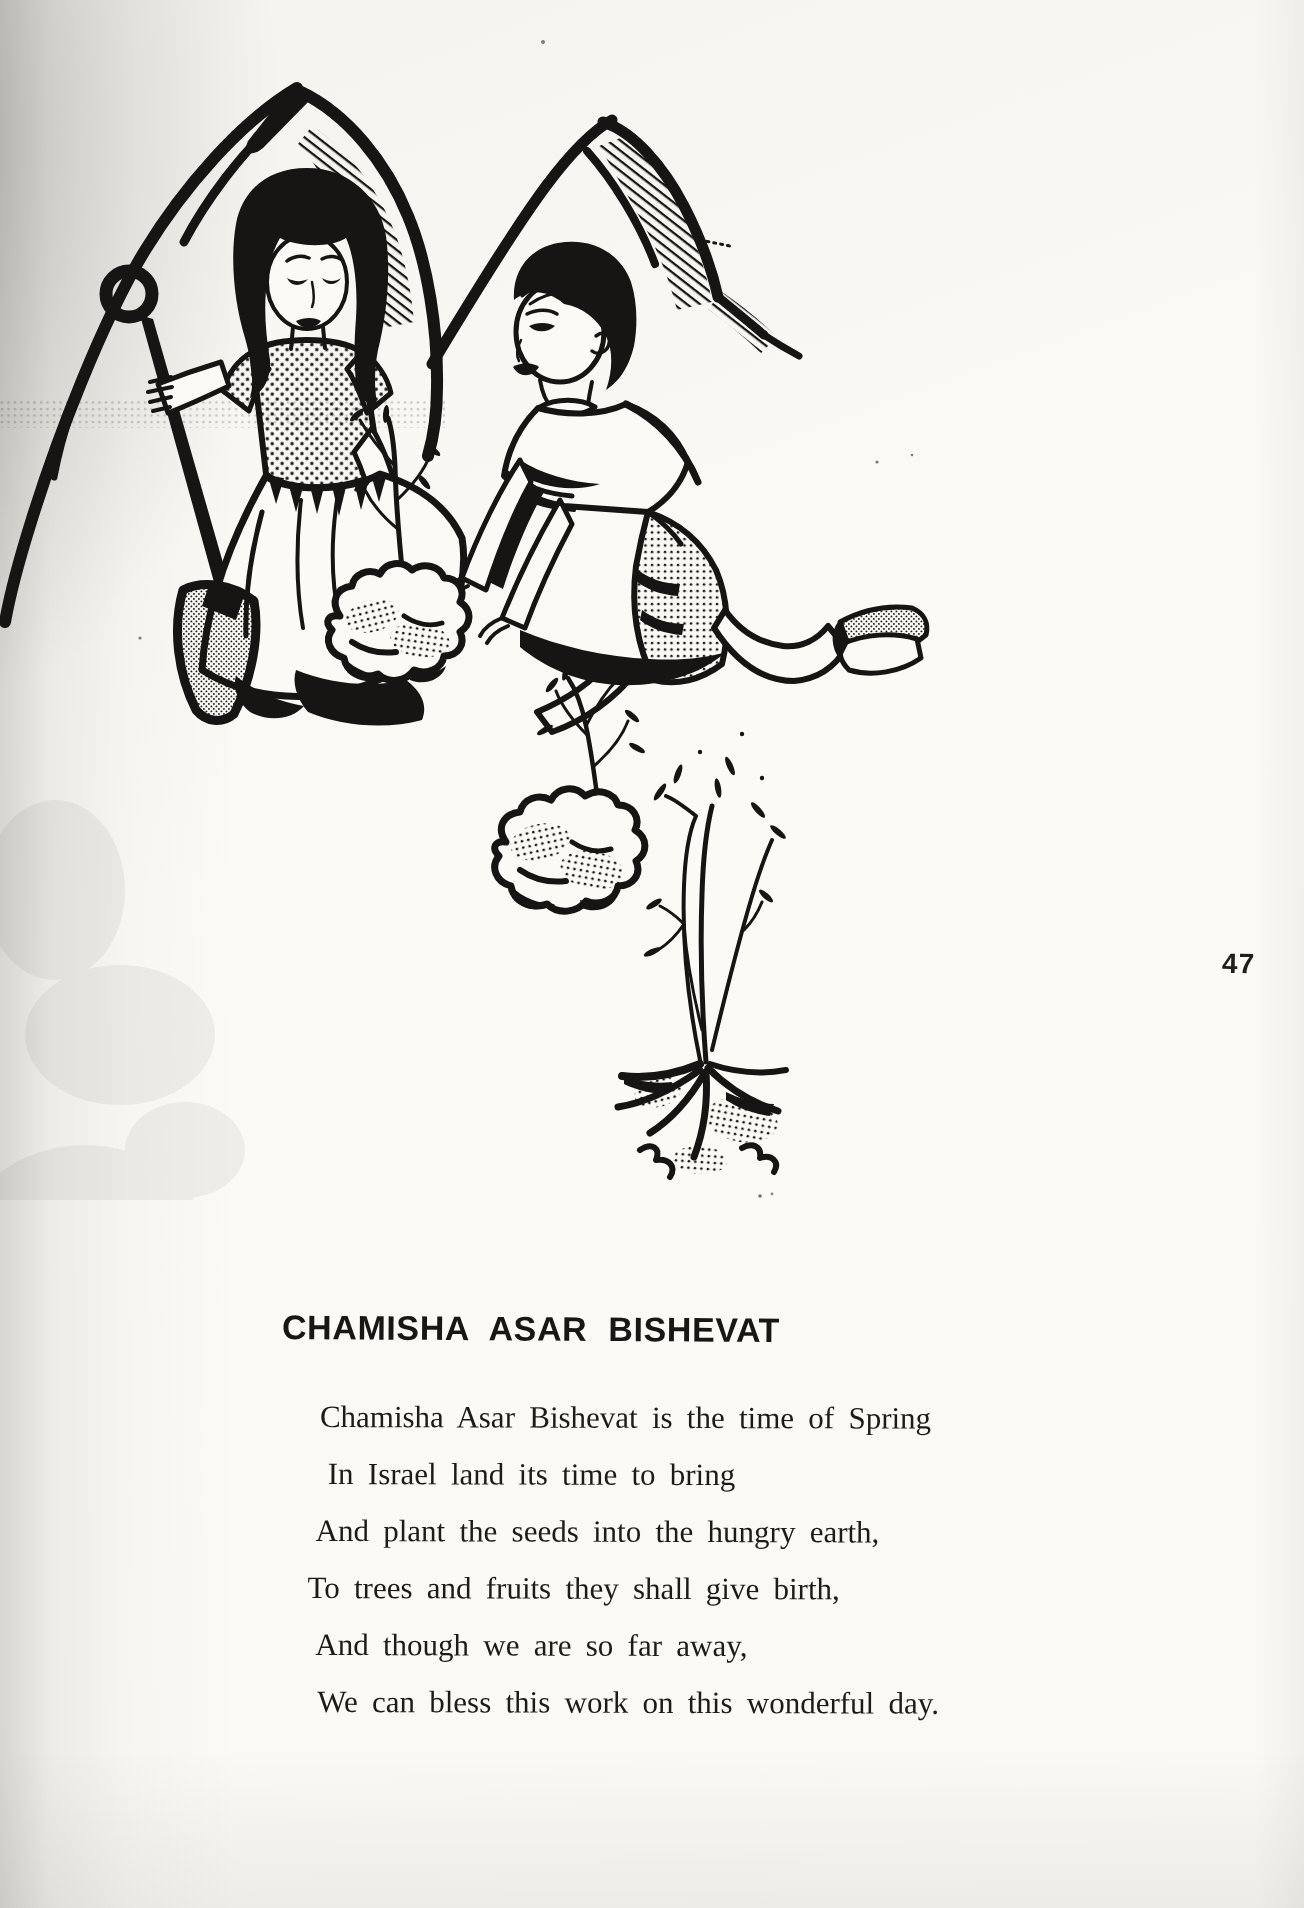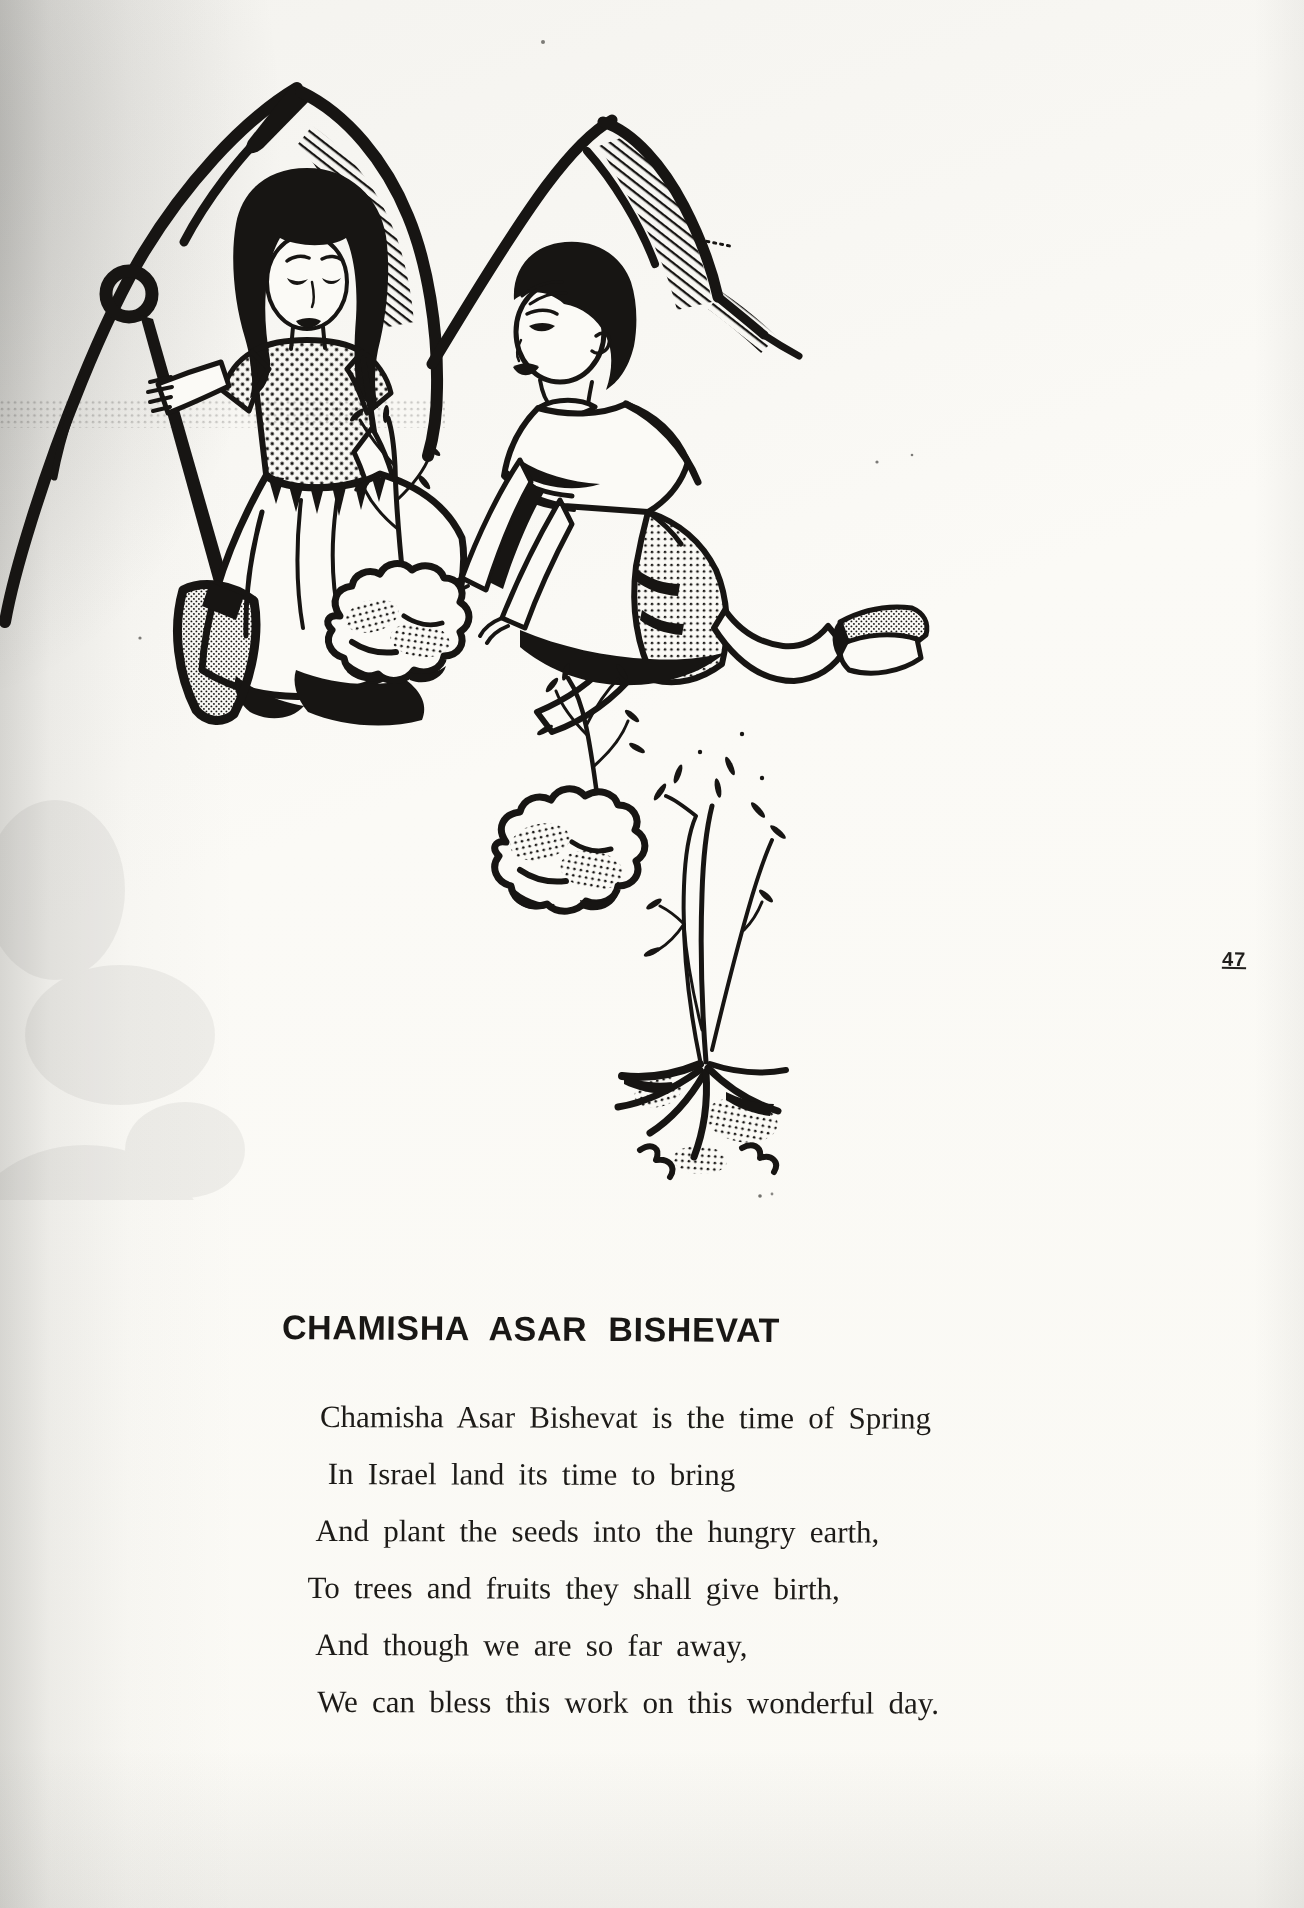--- a/index.html
+++ b/index.html
@@ -30,22 +30,22 @@
   .pf{fill:var(--paper);stroke:var(--ink);stroke-linejoin:round;stroke-linecap:round;}
   .hA{fill:url(#htA);stroke:var(--ink);stroke-linejoin:round;}
   .hB{fill:url(#htB);stroke:var(--ink);stroke-linejoin:round;}
   .hH{fill:url(#hatch);stroke:none;}
   .hG{fill:url(#grid);stroke:var(--ink);stroke-linejoin:round;}
   .leaf{fill:var(--ink);}
 
   .page-number{
     position:absolute;left:1222px;top:948px;
     font-family:"Liberation Sans", sans-serif;
-    font-weight:bold;font-size:20px;letter-spacing:1px;
-    color:#201e1c;transform:rotate(1deg);text-decoration:underline;
+    font-weight:bold;font-size:28px;letter-spacing:1px;
+    color:#201e1c;transform:rotate(1deg);
   }
   .poem-title{
     position:absolute;left:282px;top:1308px;
     font-family:"Liberation Sans", sans-serif;
     font-weight:bold;font-size:34px;
     letter-spacing:0.6px;word-spacing:11px;
     color:#191715;
     transform:rotate(0.35deg);transform-origin:left center;
     white-space:nowrap;
   }

